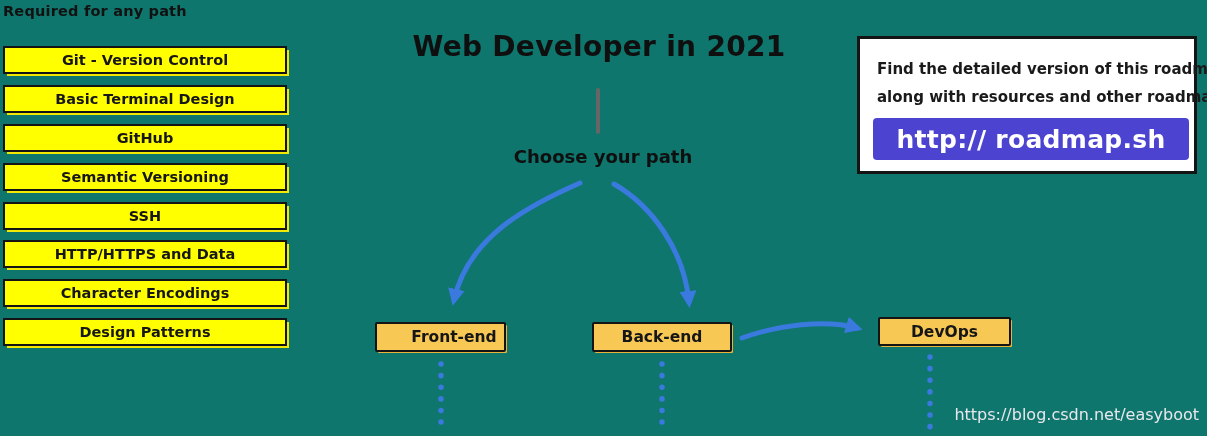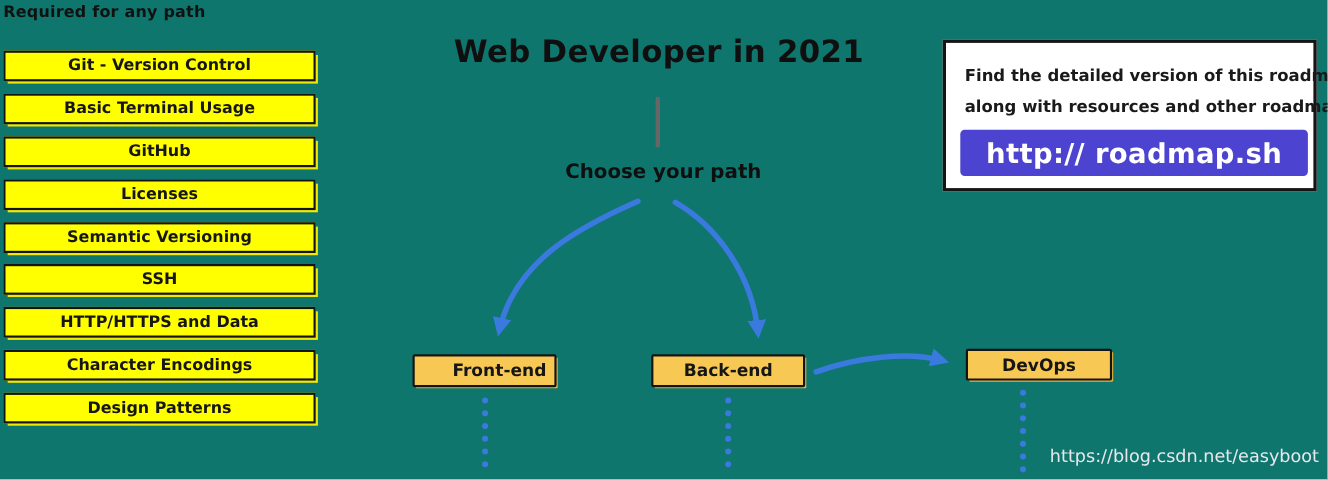--- a/index.html
+++ b/index.html
@@ -89,23 +89,22 @@
 </style>
 </head>
 <body>
 
 <div class="canvas">
 
   <div class="required-heading">Required for any path</div>
 
   <div class="required-list">
     <div class="topic-box">Git - Version Control</div>
-    <div class="topic-box">Basic Terminal Usage</div>
+    <div class="topic-box">Basic Terminal Design</div>
     <div class="topic-box">GitHub</div>
-    <div class="topic-box">Licenses</div>
     <div class="topic-box">Semantic Versioning</div>
     <div class="topic-box">SSH</div>
     <div class="topic-box">HTTP/HTTPS and Data</div>
     <div class="topic-box">Character Encodings</div>
     <div class="topic-box">Design Patterns</div>
   </div>
 
   <div class="main-title">Web Developer in 2021</div>
   <div class="connector-line"></div>
   <div class="choose-path">Choose your path</div>

